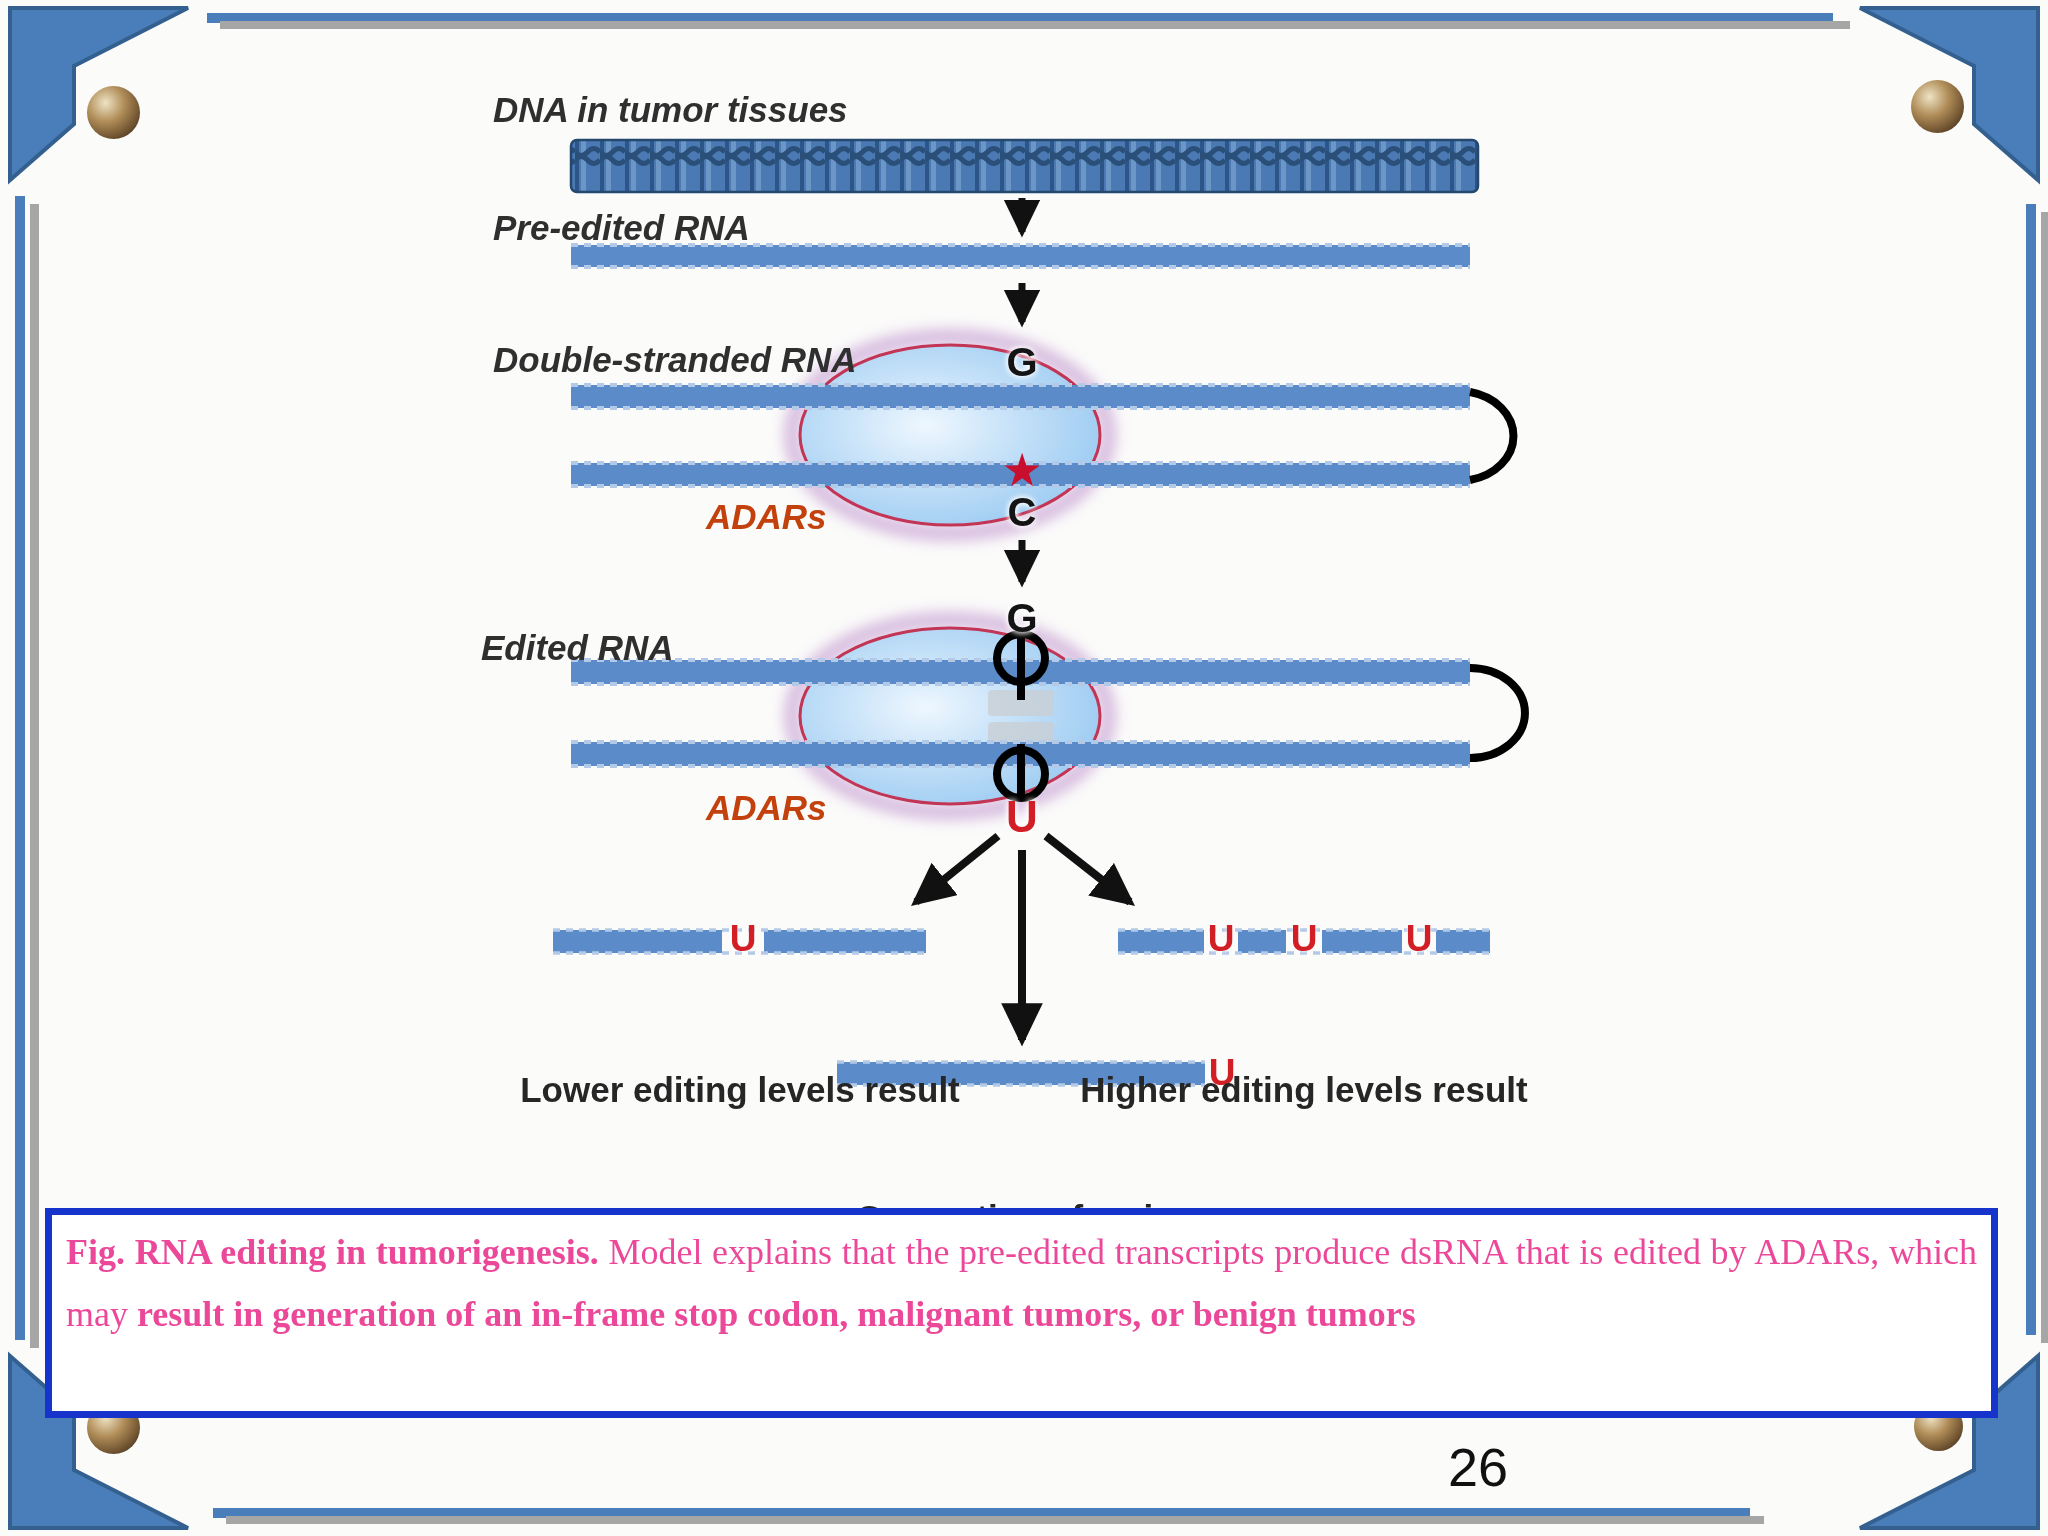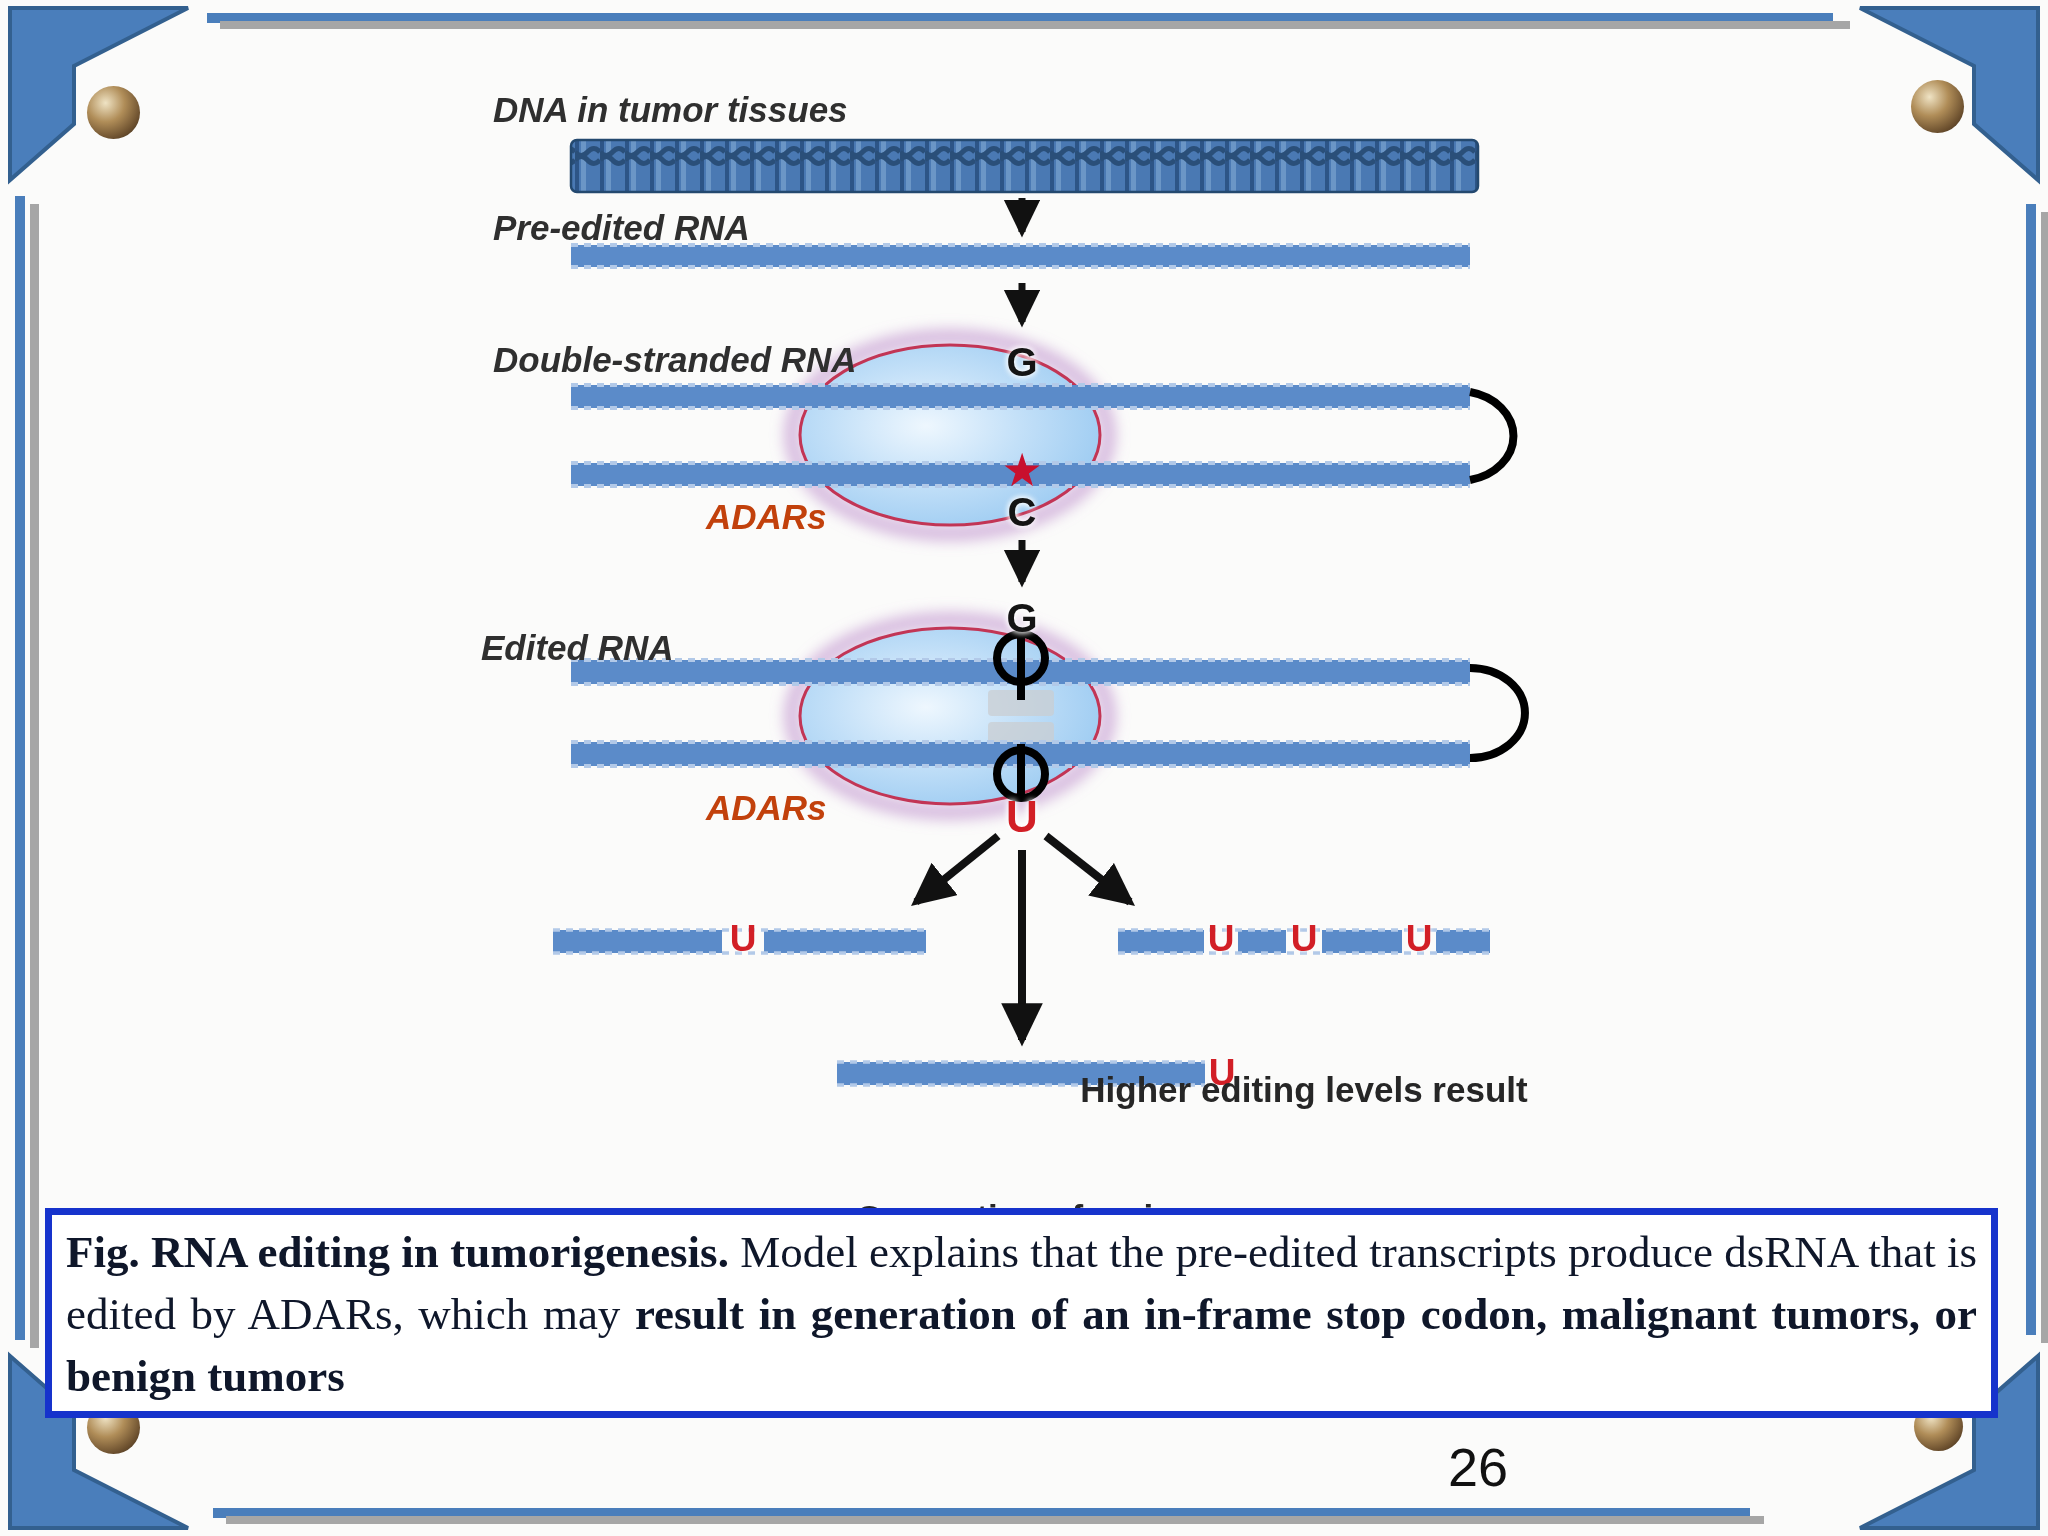--- a/index.html
+++ b/index.html
@@ -40,22 +40,22 @@
     color:#262626;font-size:35px;font-weight:600;text-align:center;
     white-space:pre;line-height:48px;
   }
   
   .caption-box{
     position:absolute;left:45px;top:1208px;width:1953px;height:210px;
     background:#ffffff;border:7px solid #1633cc;box-sizing:border-box;
   }
   .caption-text{
     position:absolute;left:14px;right:14px;top:6px;
-    font-family:"Liberation Serif",serif;font-size:45px;line-height:62px;
-    color:#0f172a;text-align:justify;
+    font-family:"Liberation Serif",serif;font-size:36px;line-height:62px;
+    color:#ec4899;text-align:justify;
   }
   .caption-text b{font-weight:700;}
   .page-number{
     position:absolute;left:1448px;top:1436px;width:100px;
     font-size:54px;color:#111;font-weight:400;
   }
 </style>
 </head>
 <body>
 
@@ -197,20 +197,24 @@
   <div class="base" style="left:1022px;top:490px;">C</div>
   <div class="base" style="left:1022px;top:596px;">G</div>
   <div class="base base-red" style="left:1022px;top:792px;font-size:44px;">U</div>
 
   <div class="u-marker" style="left:743px;top:918px;">U</div>
   <div class="u-marker" style="left:1221px;top:918px;">U</div>
   <div class="u-marker" style="left:1304px;top:918px;">U</div>
   <div class="u-marker" style="left:1419px;top:918px;">U</div>
   <div class="u-marker" style="left:1222px;top:1052px;">U</div>
 
+  <div class="outcome" style="left:740px;top:970px;">
+    <div>Lower editing levels result</div>
+    <div>in  benign tumors</div>
+  </div>
   <div class="outcome" style="left:1304px;top:970px;">
     <div>Higher editing levels result</div>
     <div>in  malignant tumors</div>
   </div>
   <div class="outcome" style="left:1021px;top:1098px;">
     <div>Generation of an in-</div>
     <div>frame stop codon</div>
   </div>
 
   <div class="caption-box">

